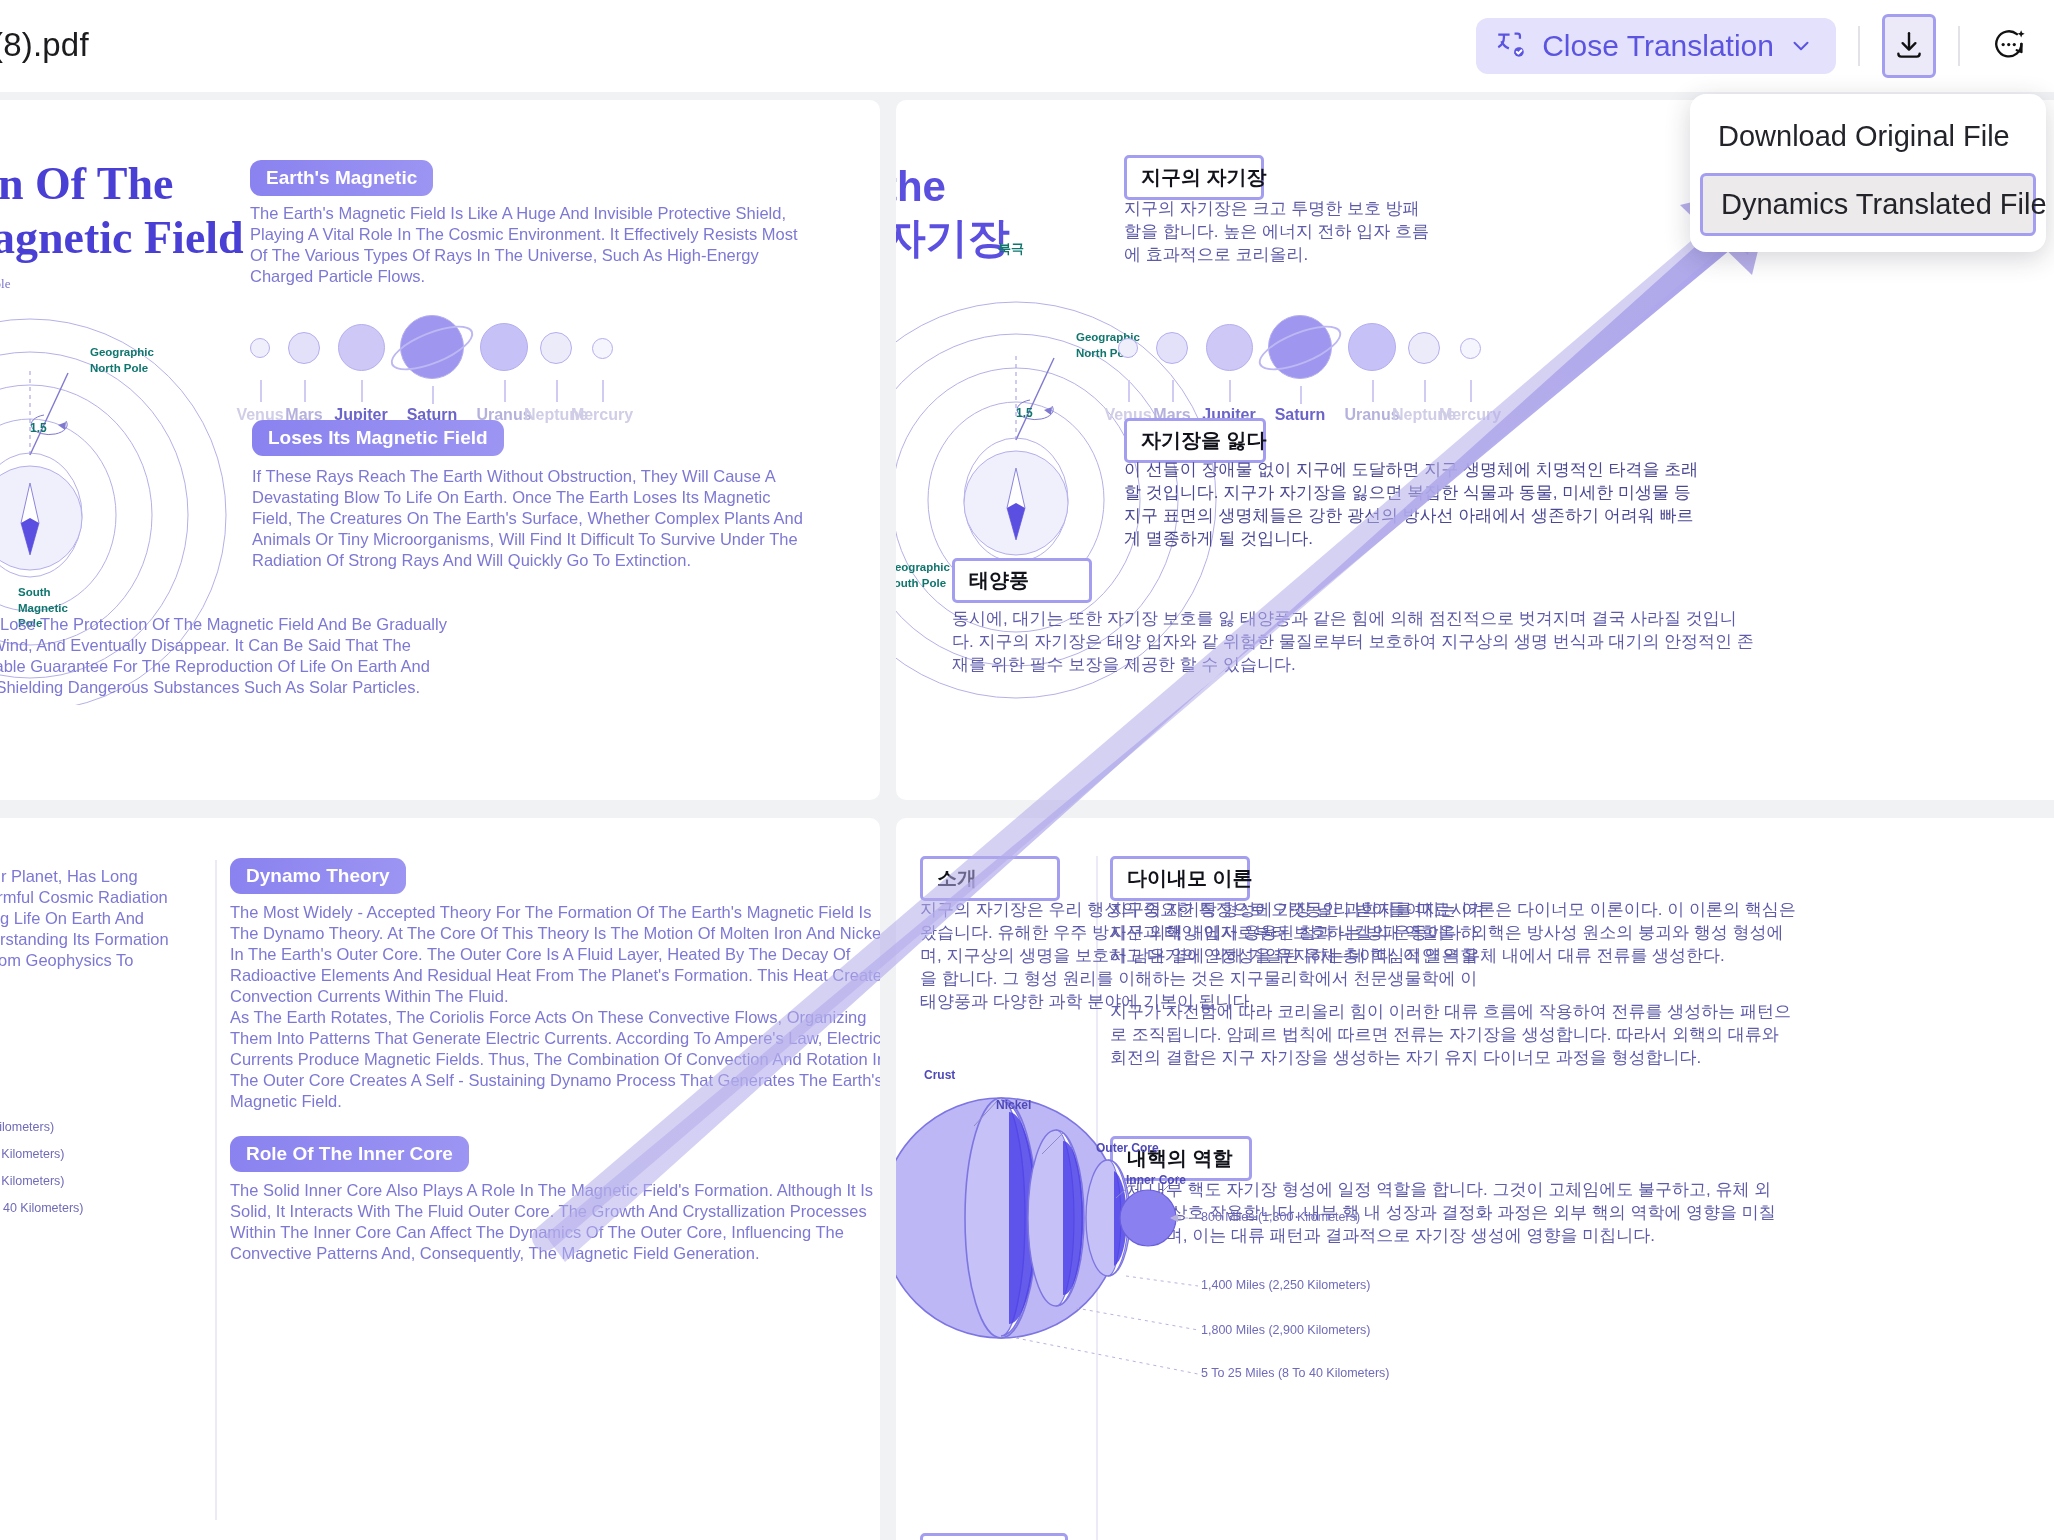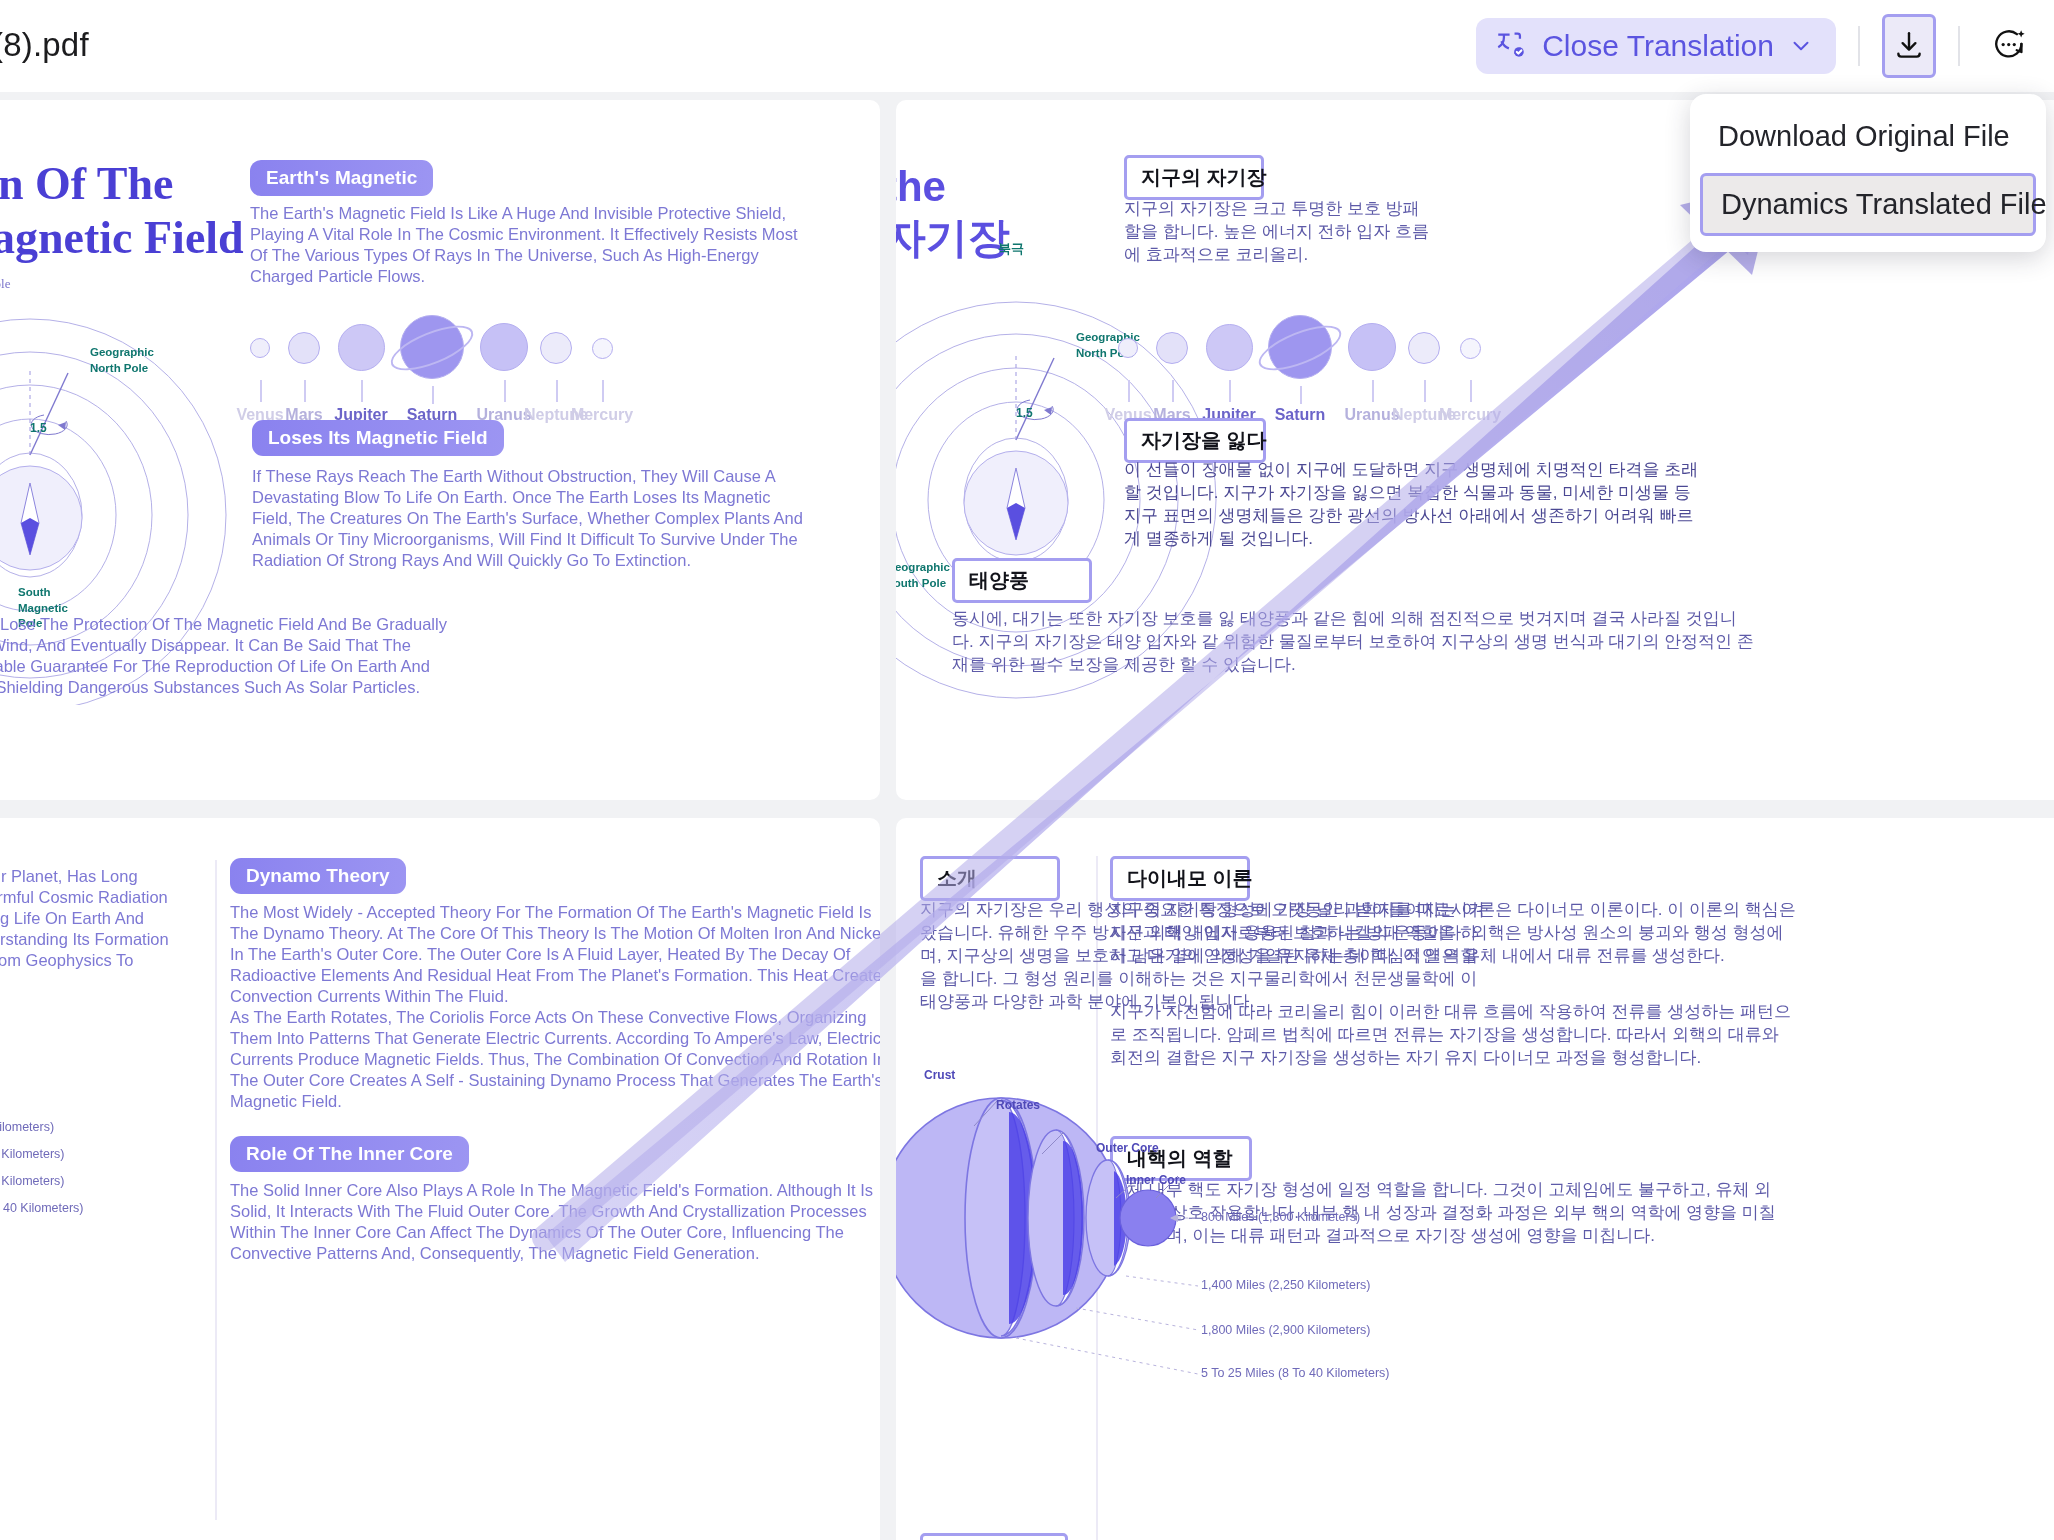--- a/index.html
+++ b/index.html
@@ -498,21 +498,21 @@
         </g>
         <g stroke="#b8b3dd" stroke-width="1" stroke-dasharray="3 4" fill="none">
           <path d="M345 210 L372 210"></path>
           <path d="M300 268 L372 278"></path>
           <path d="M250 300 L372 322"></path>
           <path d="M190 330 L372 366"></path>
         </g>
         <path d="M352 206 l-8 4 l8 4" fill="#b8b3dd" stroke="none"></path>
       </svg>
       <div class="earth-label" style="left:98px;  top:60px;">Crust</div>
-      <div class="earth-label" style="left:170px; top:90px;">Rotates</div>
+      <div class="earth-label" style="left:170px; top:90px;">Nickel</div>
       <div class="earth-label" style="left:270px; top:133px;">Outer Core</div>
       <div class="earth-label" style="left:300px; top:165px;">Inner Core</div>
       <div class="earth-dim" style="left:375px; top:202px;">800 Miles (1,300 Kilometers)</div>
       <div class="earth-dim" style="left:375px; top:270px;">1,400 Miles (2,250 Kilometers)</div>
       <div class="earth-dim" style="left:375px; top:315px;">1,800 Miles (2,900 Kilometers)</div>
       <div class="earth-dim" style="left:375px; top:358px;">5 To 25 Miles (8 To 40 Kilometers)</div>
     </div>
   </div>
 </div>
 

